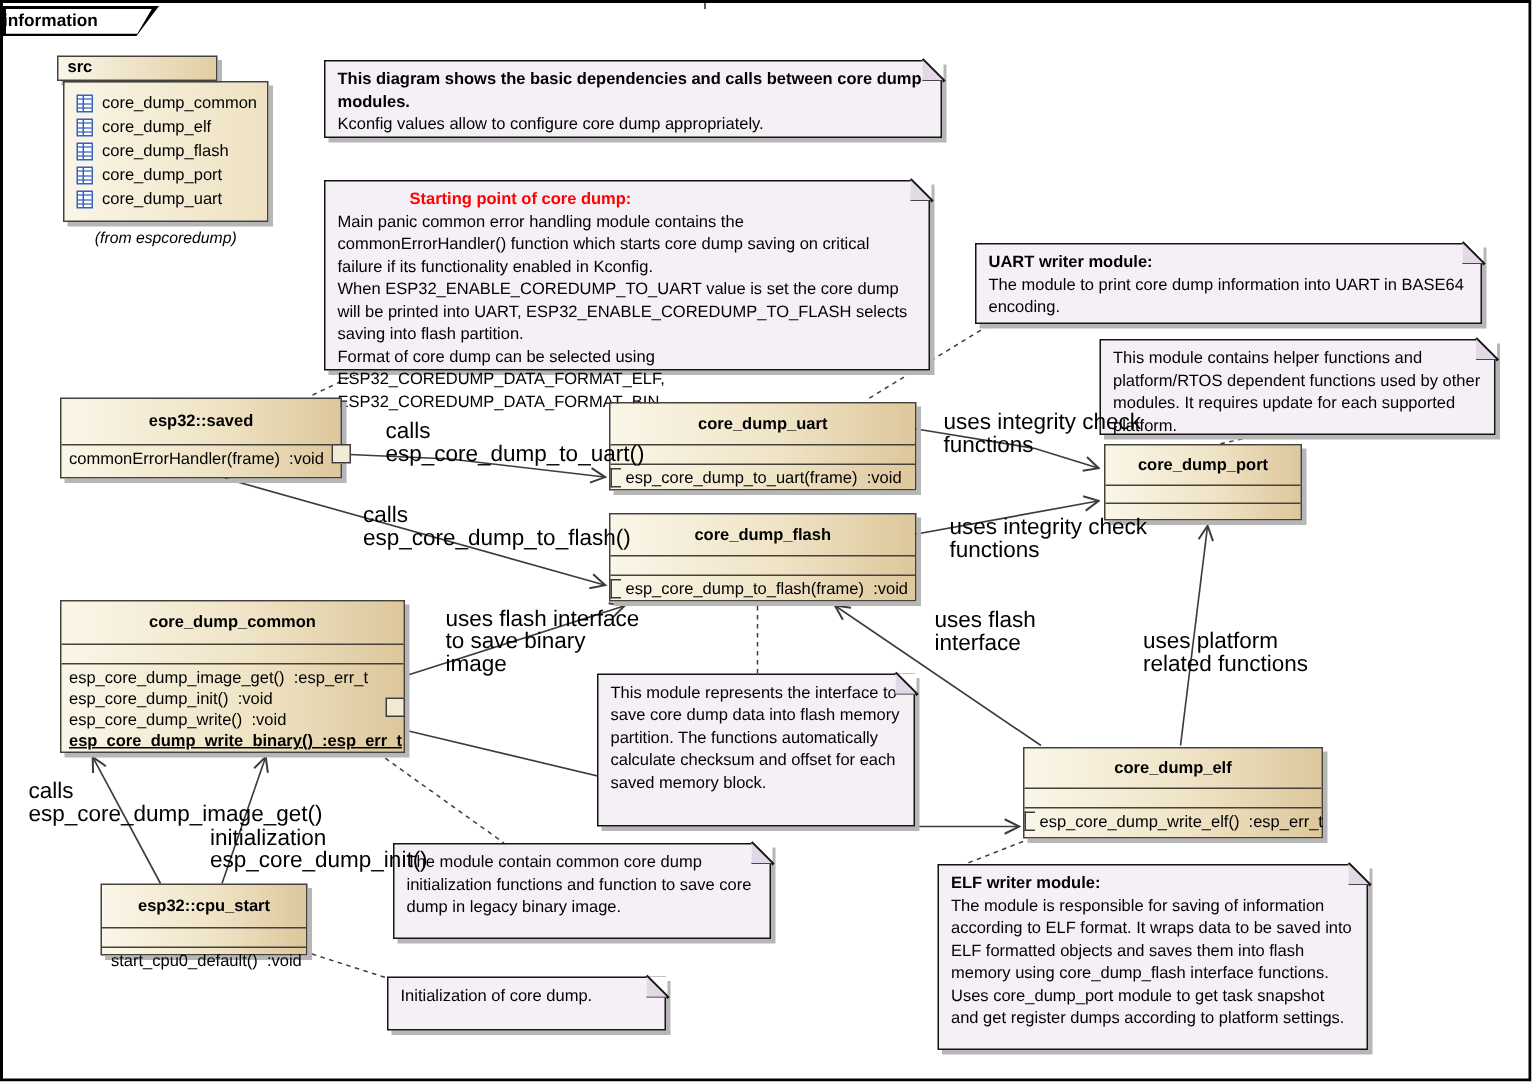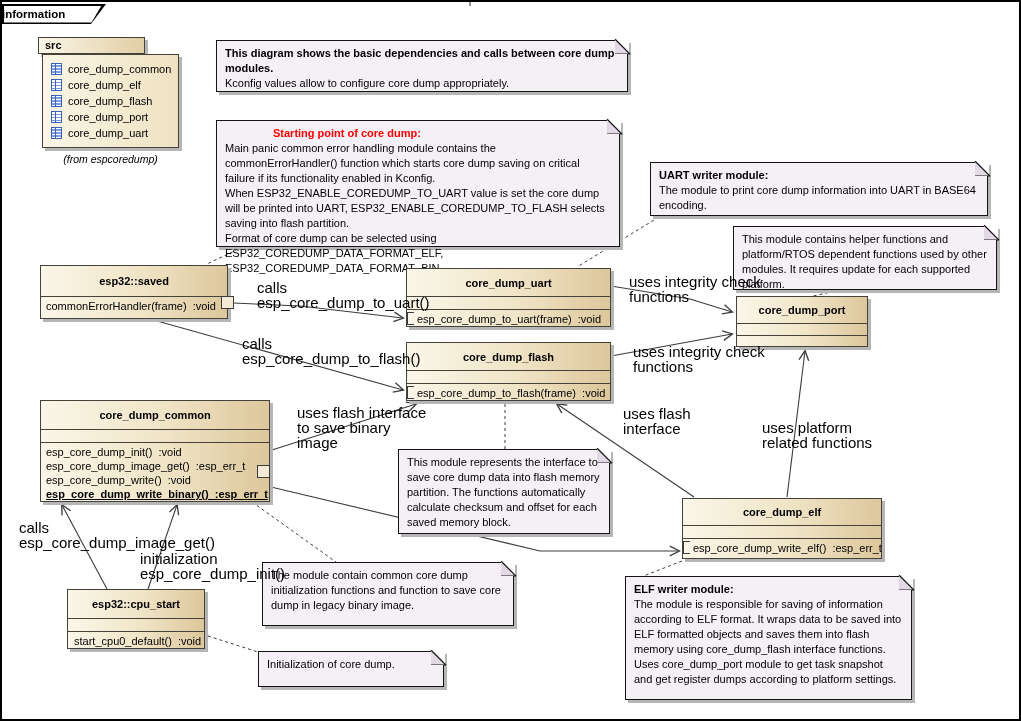--- a/index.html
+++ b/index.html
@@ -156,21 +156,21 @@
 </div>
 
 <div class="note" style="left:733px;top:226px;width:264px;height:64px;">
   <div class="fold">
       <i></i>
       <b></b>
     </div>
   <span>This module contains helper functions and platform/RTOS dependent functions used by other modules. It requires update for each supported platform.</span>
 </div>
 
-<div class="note" style="left:398px;top:449px;width:212px;height:85px;">
+<div class="note" style="left:398px;top:449px;width:212px;height:102px;">
   <div class="fold">
       <i></i>
       <b></b>
     </div>
   <span>This module represents the interface to save core dump data into flash memory partition. The functions automatically calculate checksum and offset for each saved memory block.</span>
 </div>
 
 <div class="note" style="left:262px;top:562px;width:252px;height:64px;">
   <div class="fold">
       <i></i>
@@ -222,36 +222,36 @@
 <div class="cls" style="left:736px;top:296px;width:132px;height:51px;">
   <div class="ct" style="height:27px;">core_dump_port</div>
   <div class="ca" style="height:12px;"></div>
   <div></div>
 </div>
 
 <div class="cls" style="left:40px;top:400px;width:230px;height:102px;">
   <div class="ct" style="height:29px;">core_dump_common</div>
   <div class="ca" style="height:13px;"></div>
   <div class="cm" style="padding-left:5px;">
+    <span>esp_core_dump_image_get()  :esp_err_t</span>
     <span>esp_core_dump_init()  :void</span>
-    <span>esp_core_dump_image_get()  :esp_err_t</span>
     <span>esp_core_dump_write()  :void</span>
     <span class="u">esp_core_dump_write_binary()  :esp_err_t</span>
   </div>
 </div>
 
 <div class="cls" style="left:682px;top:498px;width:200px;height:61px;">
   <div class="ct" style="height:27px;">core_dump_elf</div>
   <div class="ca" style="height:13px;"></div>
   <div class="cm" style="padding-left:10px;">
     <span>esp_core_dump_write_elf()  :esp_err_t</span>
   </div>
 </div>
 
-<div class="cls" style="left:67px;top:589px;width:138px;height:60px;">
+<div class="cls" style="left:67px;top:589px;width:138px;height:48px;">
   <div class="ct" style="height:29px;">esp32::cpu_start</div>
   <div class="ca" style="height:13px;"></div>
   <div class="cm" style="padding-left:6px;">
     <span>start_cpu0_default()  :void</span>
   </div>
 </div>
 
 <div class="portsq" style="left:221px;top:296px;"></div>
 <div class="portsq" style="left:257px;top:465px;"></div>
 <div class="mbr" style="left:407px;top:312px;"></div>

